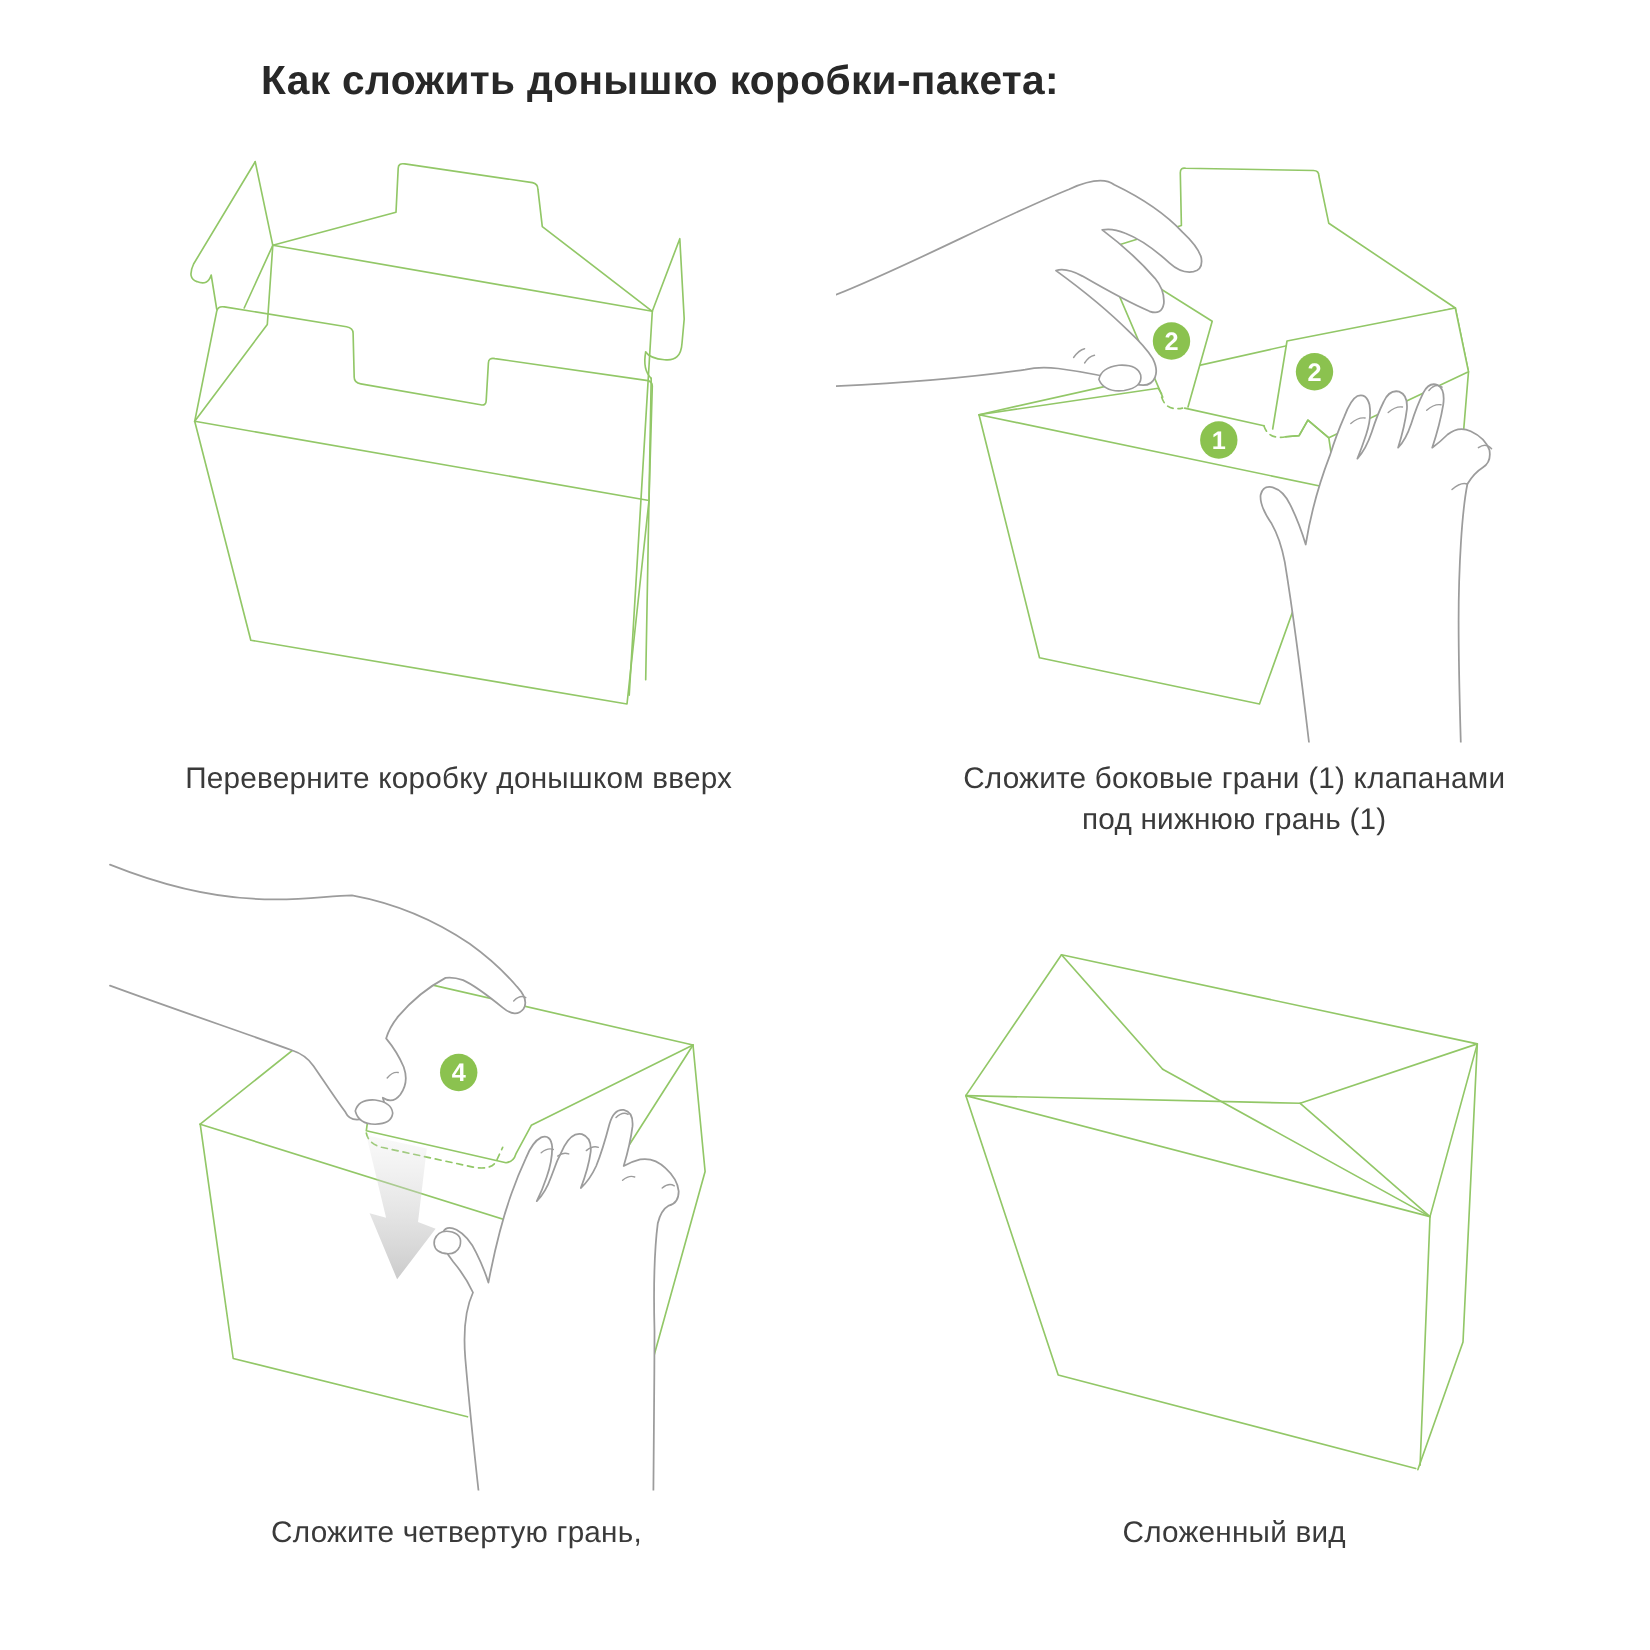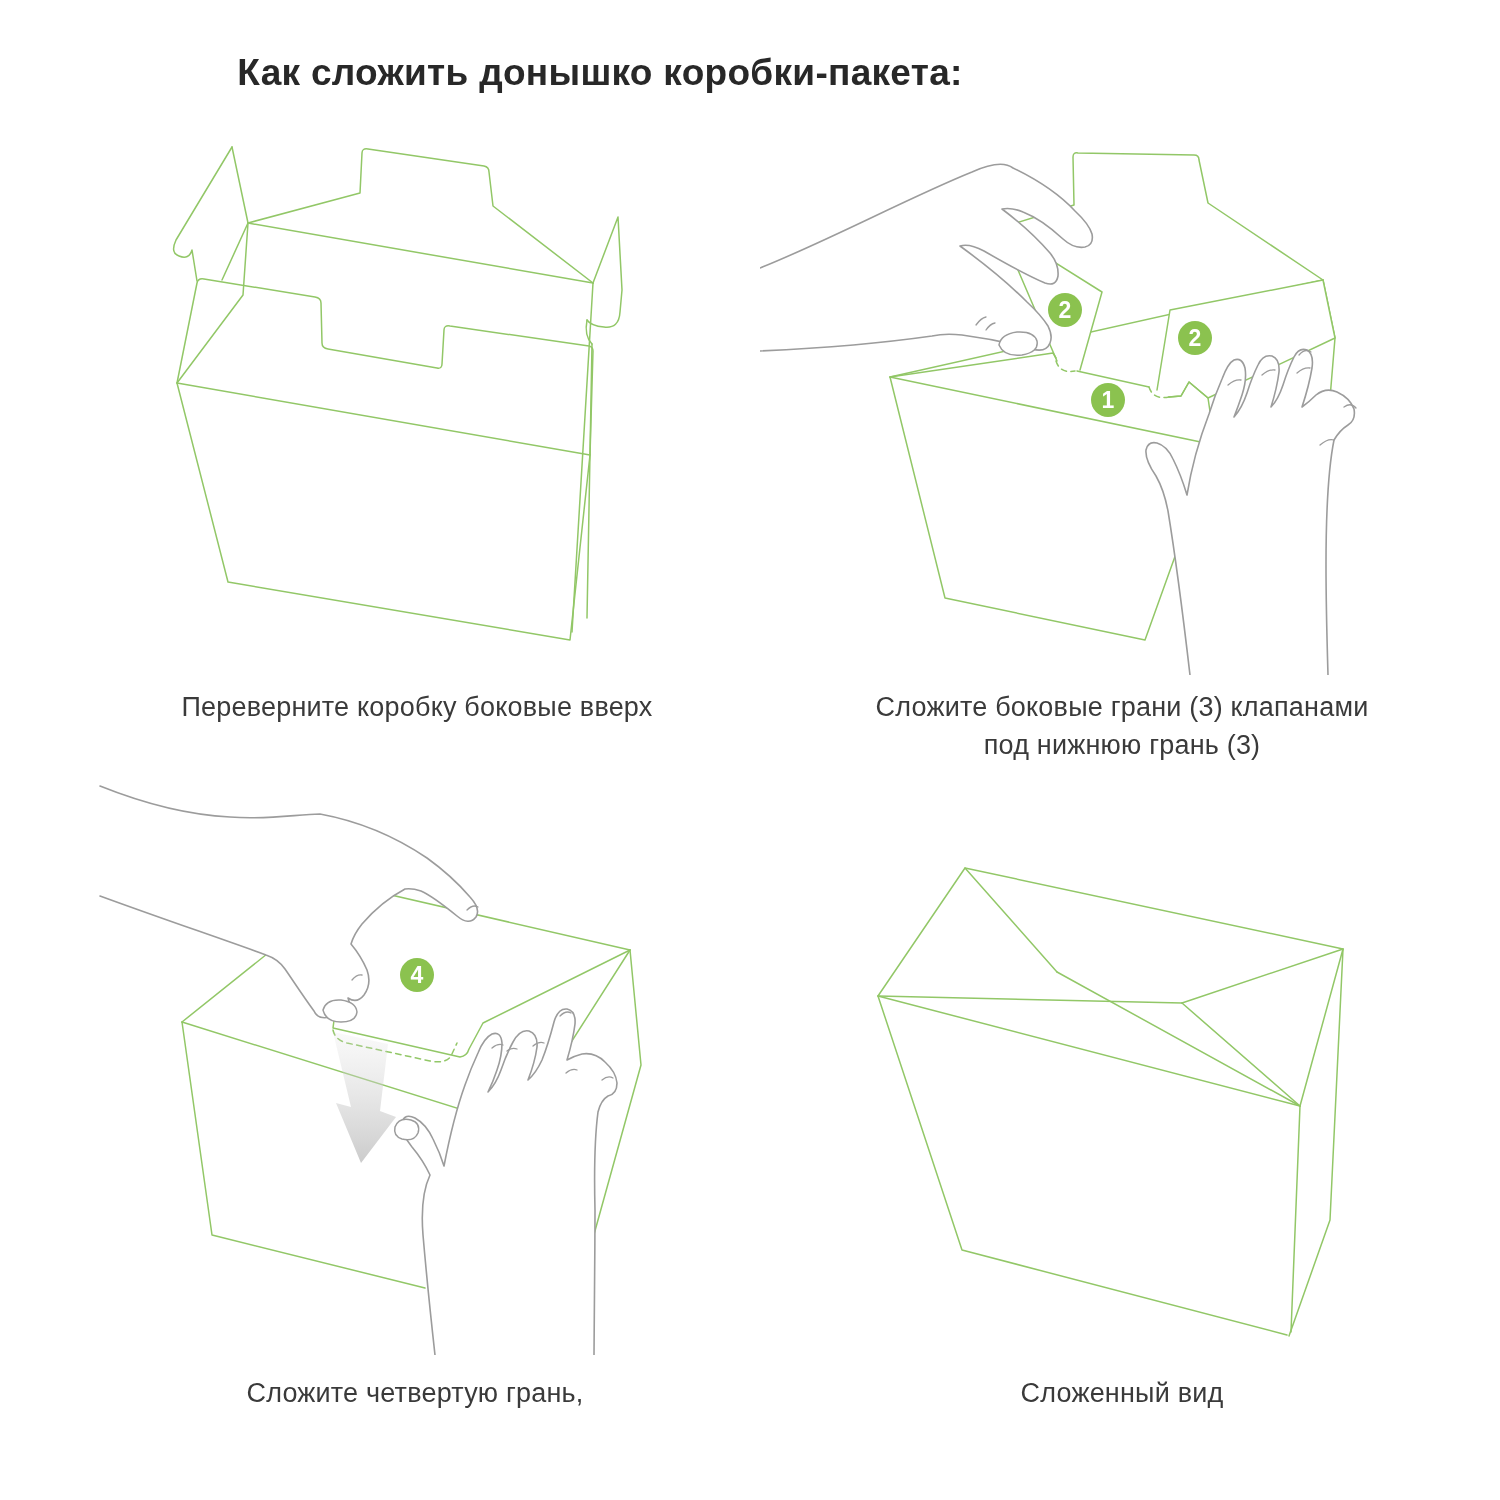--- a/index.html
+++ b/index.html
@@ -146,26 +146,26 @@
       <path class="gl" d="M483,99 L322,153"></path>
       <path class="gl" d="M322,153 L440,256"></path>
       <path class="gl" d="M18,146 L102,400 L427,485"></path>
       <path class="gl" d="M440,256 L431,482"></path>
       <path class="gl" d="M483,99 L470,370 L429,486"></path>
     </g>
   </svg>
 </div>
 
 <div class="caption" style="left:67px;top:688px;width:700px">
-  <span>Переверните коробку боковые вверх</span>
+  <span>Переверните коробку донышком вверх</span>
 </div>
 
 <div class="caption" style="left:772px;top:688px;width:700px">
-  <span>Сложите боковые грани (3) клапанами</span>
-  <span>под нижнюю грань (3)</span>
+  <span>Сложите боковые грани (1) клапанами</span>
+  <span>под нижнюю грань (1)</span>
 </div>
 
 <div class="caption" style="left:65px;top:1374px;width:700px">
   <span>Сложите четвертую грань,</span>
 </div>
 
 <div class="caption" style="left:772px;top:1374px;width:700px">
   <span>Сложенный вид</span>
 </div>
 

